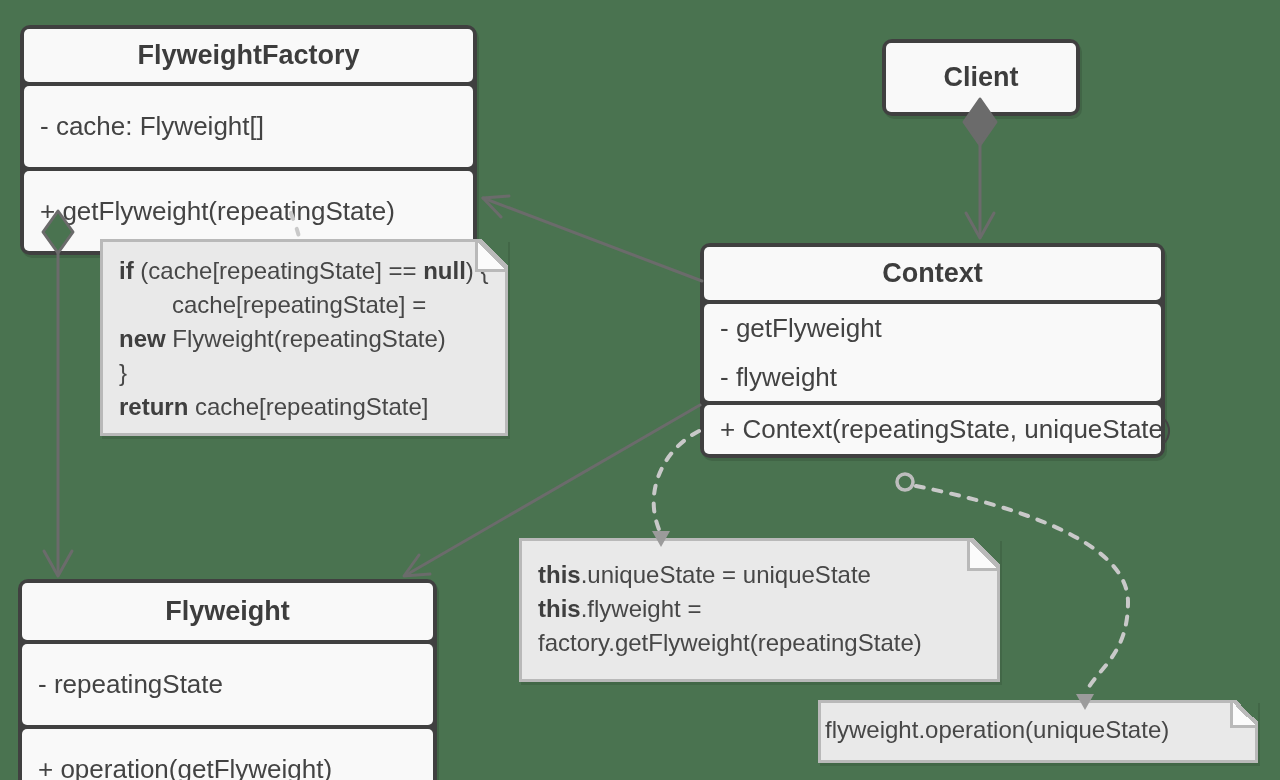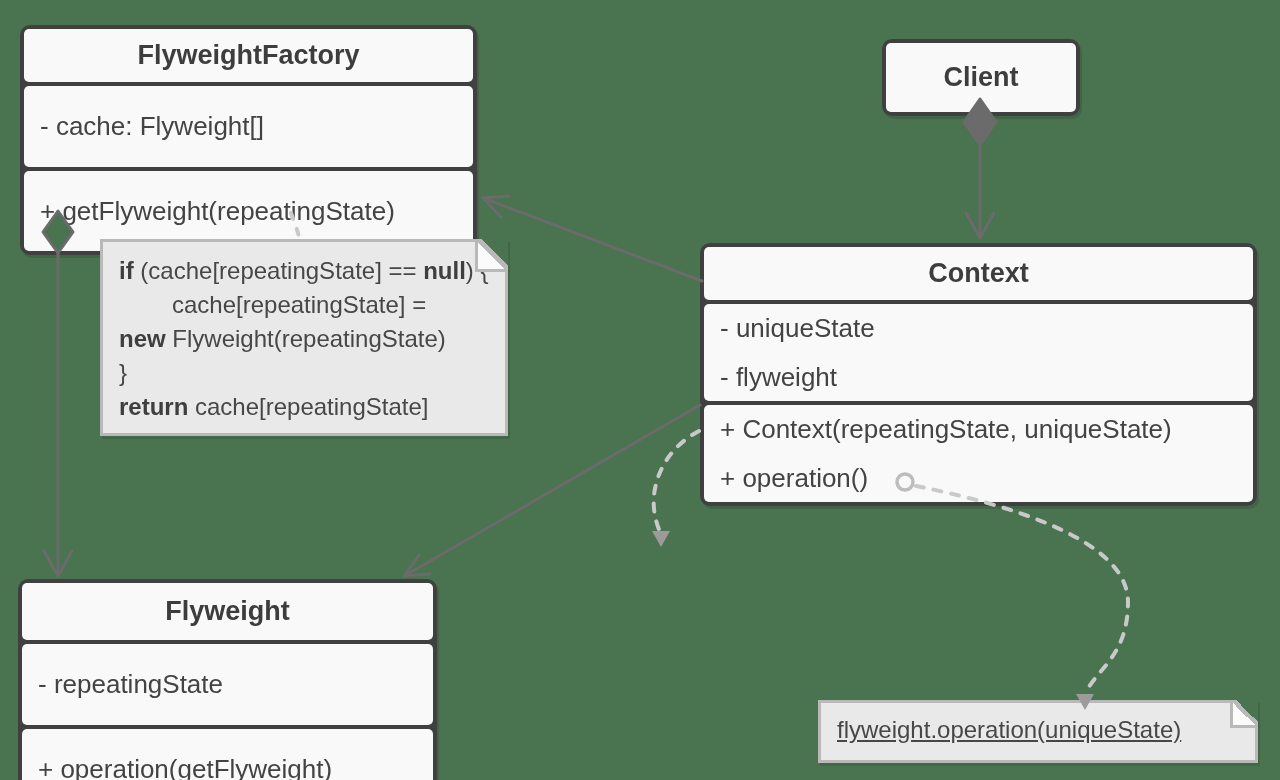--- a/index.html
+++ b/index.html
@@ -51,29 +51,28 @@
     </div>
     <div class="sec single">
       <div class="member">+ getFlyweight(repeatingState)</div>
     </div>
   </div>
 
   <div class="uml-class" style="left:882px;top:39px;width:198px;">
     <div class="sec title" style="padding:19px 8px;">Client</div>
   </div>
 
-  <div class="uml-class" style="left:700px;top:243px;width:557px;">
+  <div class="uml-class" style="left:700px;top:243px;width:465px;">
     <div class="sec title">Context</div>
     <div class="sec">
-      <div class="member">- uniqueState</div>
+      <div class="member">- getFlyweight</div>
       <div class="member">- flyweight</div>
     </div>
     <div class="sec">
       <div class="member">+ Context(repeatingState, uniqueState)</div>
-      <div class="member">+ operation()</div>
     </div>
   </div>
 
   <div class="uml-class" style="left:18px;top:579px;width:419px;">
     <div class="sec title" style="padding:13px 8px;">Flyweight</div>
     <div class="sec single">
       <div class="member">- repeatingState</div>
     </div>
     <div class="sec single">
       <div class="member">+ operation(getFlyweight)</div>
@@ -84,24 +83,32 @@
     <div class="fold"></div>
     <div class="code">
       <div><b>if</b><span> (cache[repeatingState] == </span><b>null</b><span>) {</span></div>
       <div class="ind1">cache[repeatingState] =</div>
       <div class="ind2"><b>new</b><span> Flyweight(repeatingState)</span></div>
       <div>}</div>
       <div><b>return</b><span> cache[repeatingState]</span></div>
     </div>
   </div>
 
+  <div class="note" style="left:519px;top:538px;width:481px;height:144px;">
+    <div class="fold"></div>
+    <div class="code" style="padding-top:17px;">
+      <div><b>this</b><span>.uniqueState = uniqueState</span></div>
+      <div><b>this</b><span>.flyweight =</span></div>
+      <div>factory.getFlyweight(repeatingState)</div>
+    </div>
+  </div>
 
   <div class="note" style="left:818px;top:700px;width:440px;height:63px;">
     <div class="fold" style="width:28px;height:28px;"></div>
-    <div class="code" style="padding:10px 16px;text-decoration:underline;">
+    <div class="code" style="padding:10px 4px;">
       <div>flyweight.operation(uniqueState)</div>
     </div>
   </div>
 
   <svg class="connectors" width="1280" height="780" viewBox="0 0 1280 780">
 
      Flyweight (aggregation) --&gt;
     <polygon class="diamond-hollow" points="58,211 73,232 58,253 43,232"></polygon>
     <line class="assoc" x1="58" y1="253" x2="58" y2="573"></line>
     <polyline class="assoc" points="44,551 58,576 72,551"></polyline>

